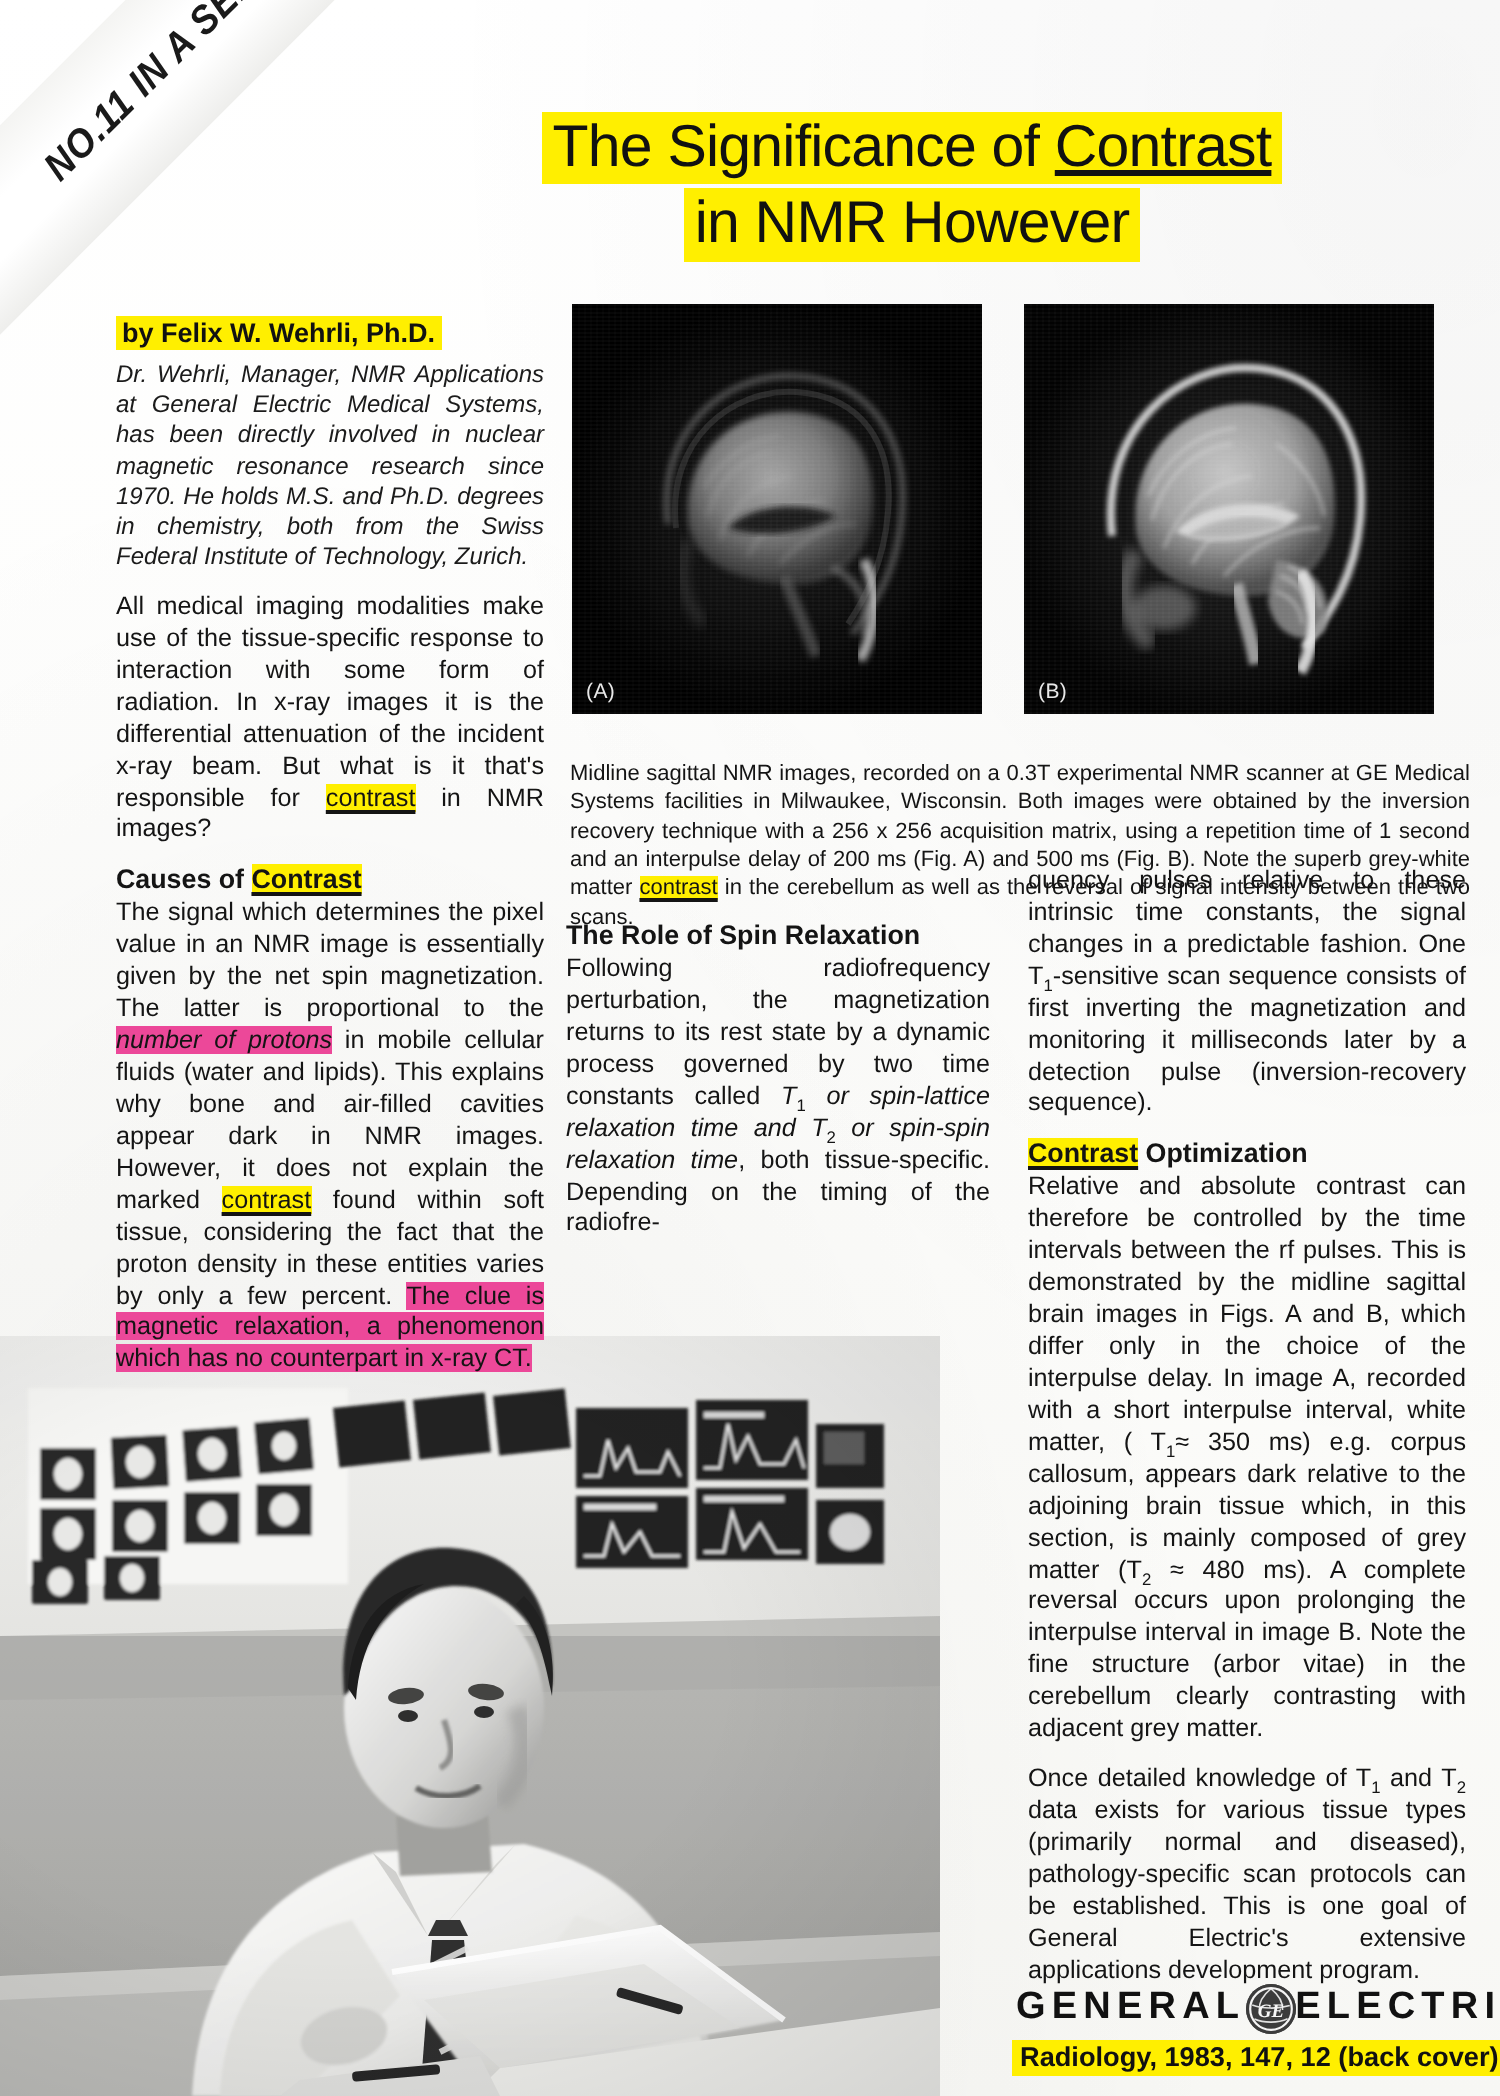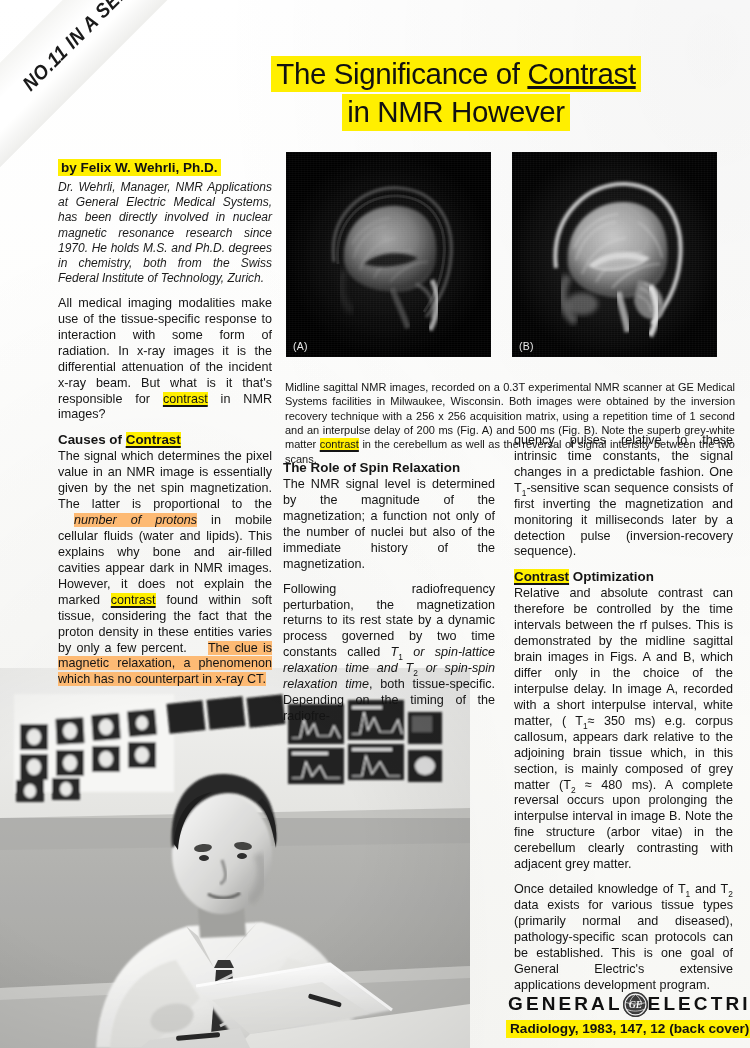--- a/index.html
+++ b/index.html
@@ -87,21 +87,21 @@
   .col p{margin:0 0 9px 0;text-align:justify;}
   .col p.tight{margin-bottom:0;}
   .col h3{
     margin:8px 0 1px 0;font-size:13.4px;font-weight:bold;line-height:1.2;text-align:left;
   }
   .col1{left:58px;top:296px;width:214px;}
   .col2{left:283px;top:452px;width:212px;}
   .col3{left:514px;top:433px;width:219px;}
 
   
-  .hy{background:#fdba74;margin-left:16px;}
+  .hy{background:#ec4899;}
   .hy-u{background:#ffef00;text-decoration:underline;text-decoration-thickness:1.6px;text-underline-offset:1.5px;}
   .it{font-style:italic;}
   sub{font-size:8.4px;line-height:0;}
 
   
   .fig{position:absolute;z-index:5;}
   .figA{left:286px;top:152px;width:205px;height:205px;}
   .figB{left:512px;top:152px;width:205px;height:205px;}
   .mri{
     position:relative;width:100%;height:100%;
@@ -295,21 +295,20 @@
     </div>
     <span class="lab">(B)</span>
   </div>
 
   <div class="caption">
     <span>Midline sagittal NMR images, recorded on a 0.3T experimental NMR scanner at GE Medical Systems facilities in Milwaukee, Wisconsin. Both images were obtained by the inversion recovery technique with a 256 x 256 acquisition matrix, using a repetition time of 1 second and an interpulse delay of 200 ms (Fig. A) and 500 ms (Fig. B). Note the superb grey-white matter </span><span class="hy-u">contrast</span><span> in the cerebellum as well as the reversal of signal intensity between the two scans.</span>
   </div>
 
   <div class="col col2">
     <h3>The Role of Spin Relaxation</h3>
-    <p>The NMR signal level is determined by the magnitude of the magnetization; a function not only of the number of nuclei but also of the immediate history of the magnetization.</p>
     <p class="tight"><span>Following radiofrequency perturbation, the magnetization returns to its rest state by a dynamic process governed by two time constants called </span><span class="it">T</span><sub>1</sub><span class="it"> or </span><span class="it">spin-lattice relaxation time</span><span class="it"> and </span><span class="it">T</span><sub>2</sub><span class="it"> or </span><span class="it">spin-spin relaxation time</span><span>, both tissue-specific. Depending on the timing of the radiofre-</span></p>
   </div>
 
   <div class="col col3">
     <p><span>quency pulses relative to these intrinsic time constants, the signal changes in a predictable fashion. One </span><span>T</span><sub>1</sub><span>-sensitive scan sequence consists of first inverting the magnetization and monitoring it milliseconds later by a detection pulse (inversion-recovery sequence).</span></p>
     <h3><span class="hy-u">Contrast</span><span> Optimization</span></h3>
     <p><span>Relative and absolute contrast can therefore be controlled by the time intervals between the rf pulses. This is demonstrated by the midline sagittal brain images in Figs. A and B, which differ only in the choice of the interpulse delay. In image A, recorded with a short interpulse interval, white matter, ( </span><span>T</span><sub>1</sub><span>≈ 350 ms) e.g. corpus callosum, appears dark relative to the adjoining brain tissue which, in this section, is mainly composed of grey matter (</span><span>T</span><sub>2</sub><span> ≈ 480 ms). A complete reversal occurs upon prolonging the interpulse interval in image B. Note the fine structure (arbor vitae) in the cerebellum clearly contrasting with adjacent grey matter.</span></p>
     <p class="tight"><span>Once detailed knowledge of T</span><sub>1</sub><span> and T</span><sub>2</sub><span> data exists for various tissue types (primarily normal and diseased), pathology-specific scan protocols can be established. This is one goal of General Electric's extensive applications development program.</span></p>
   </div>
 

